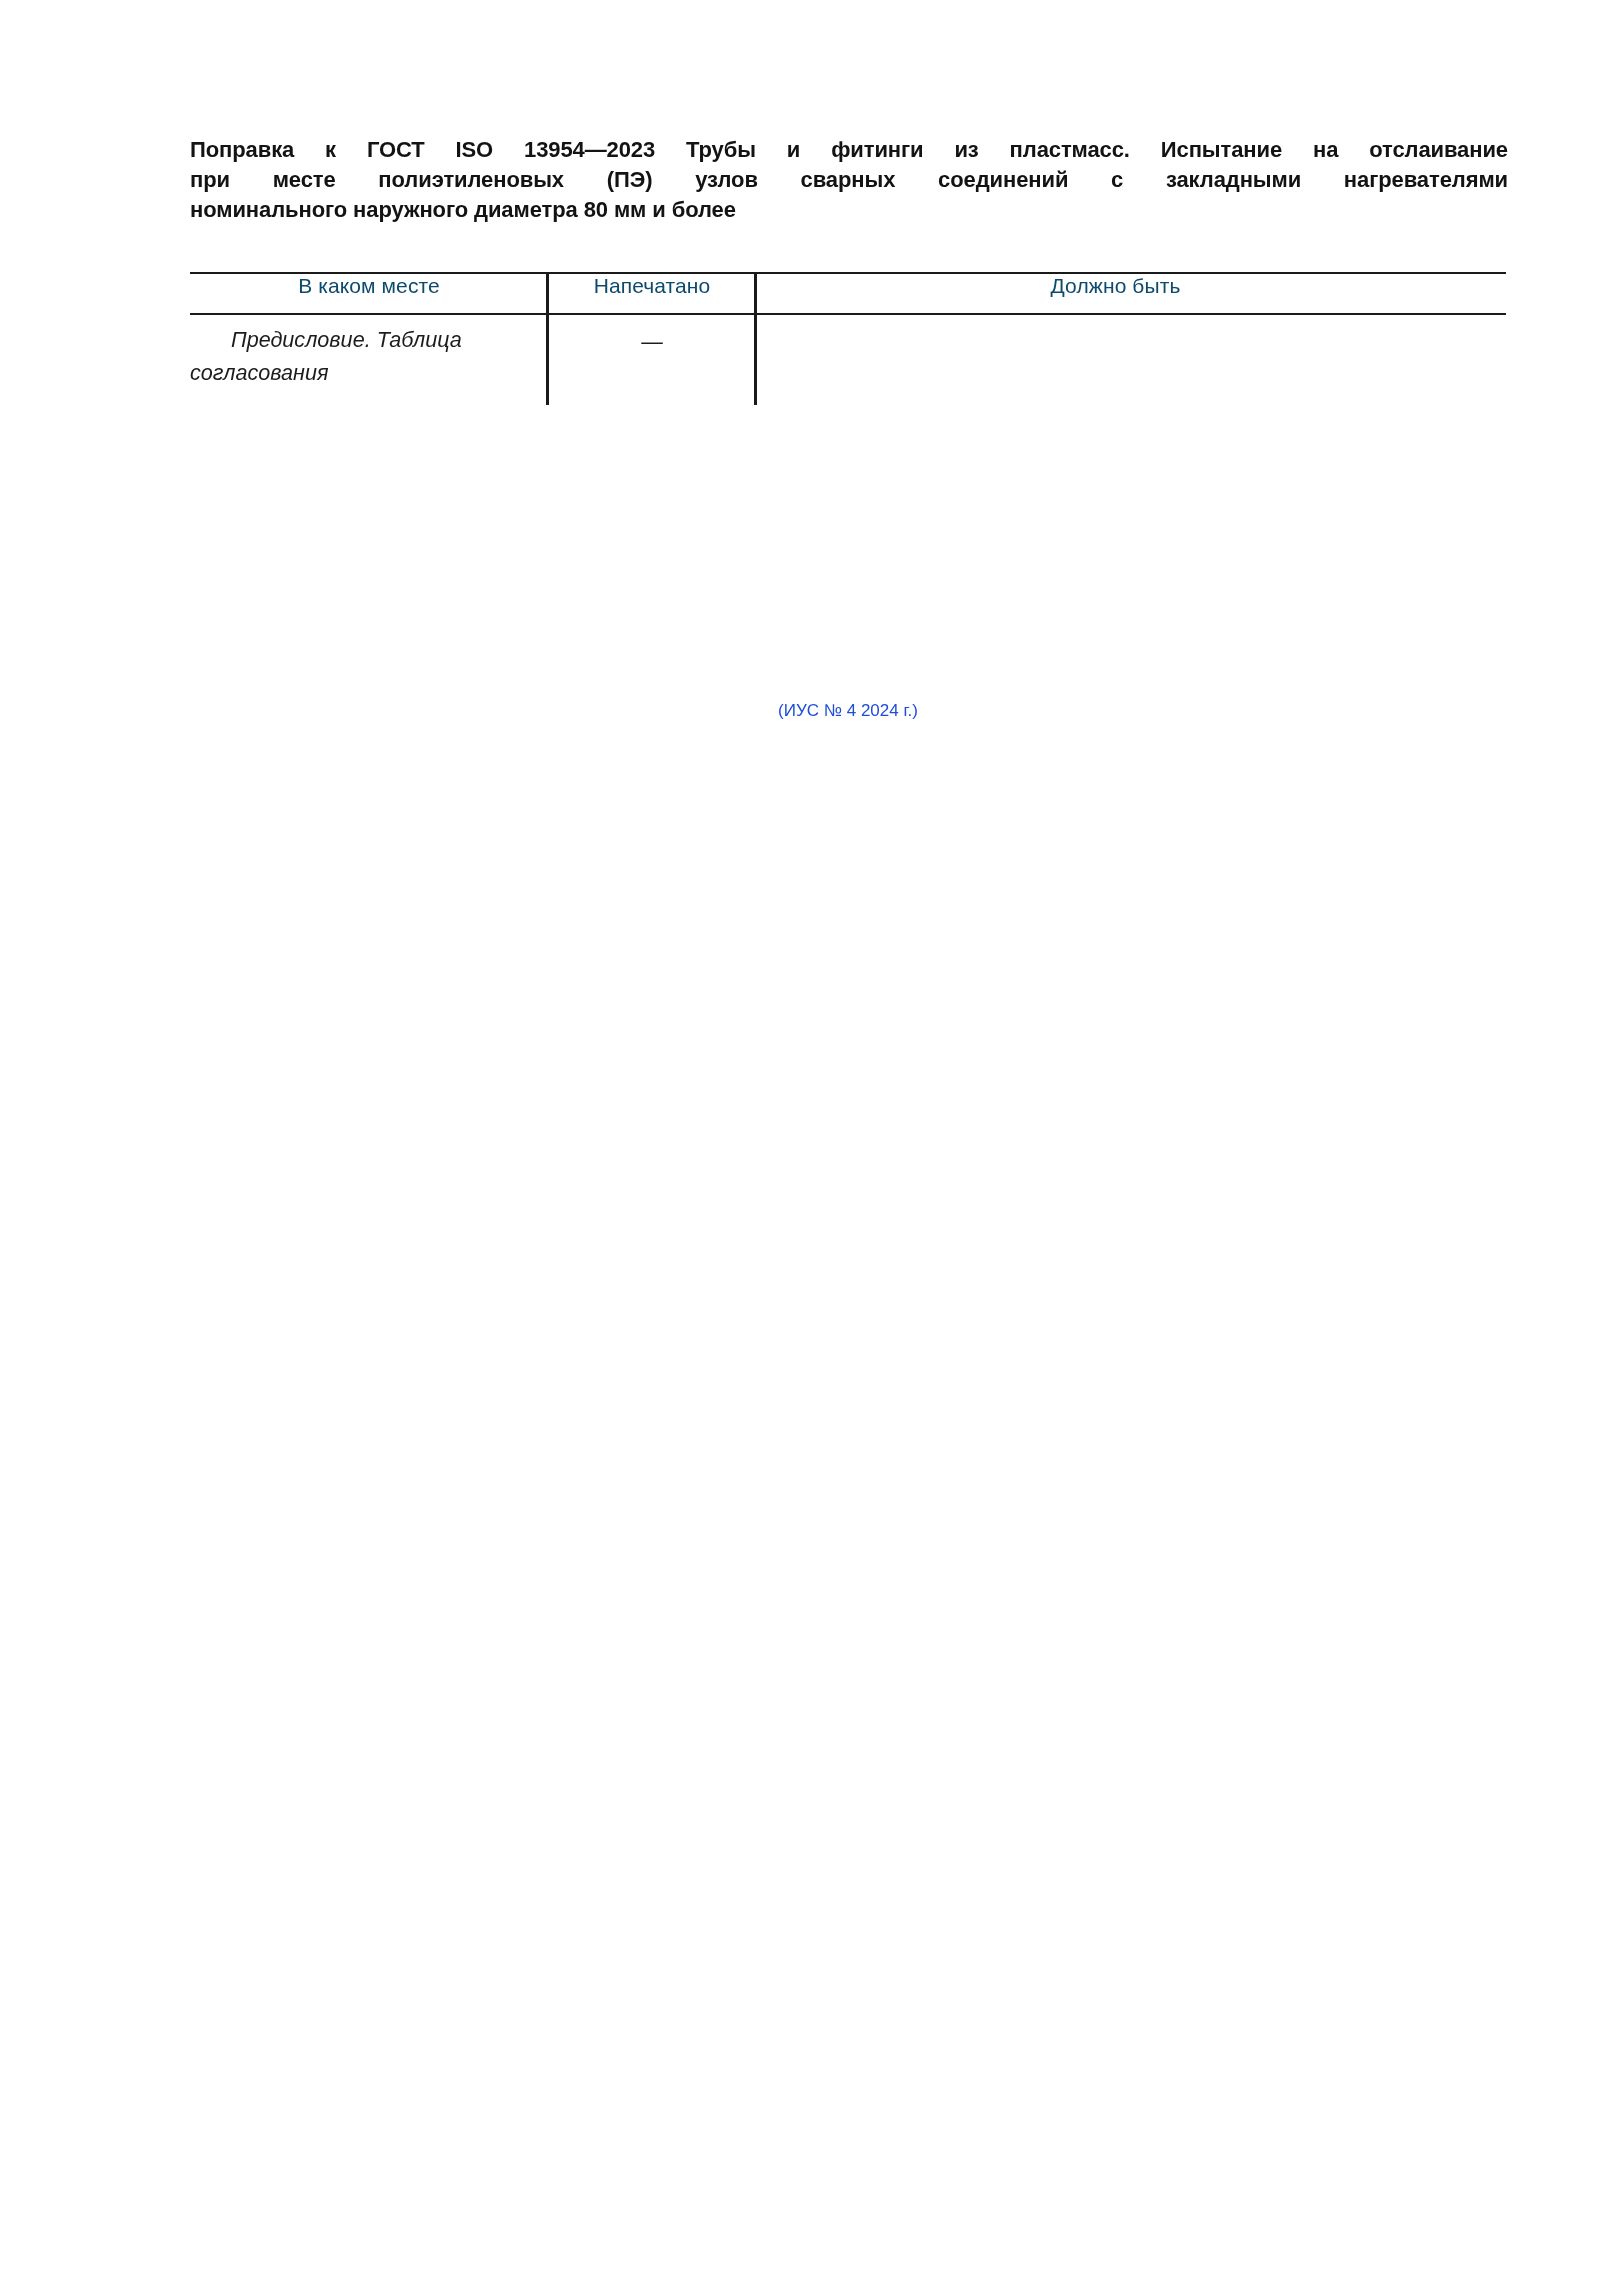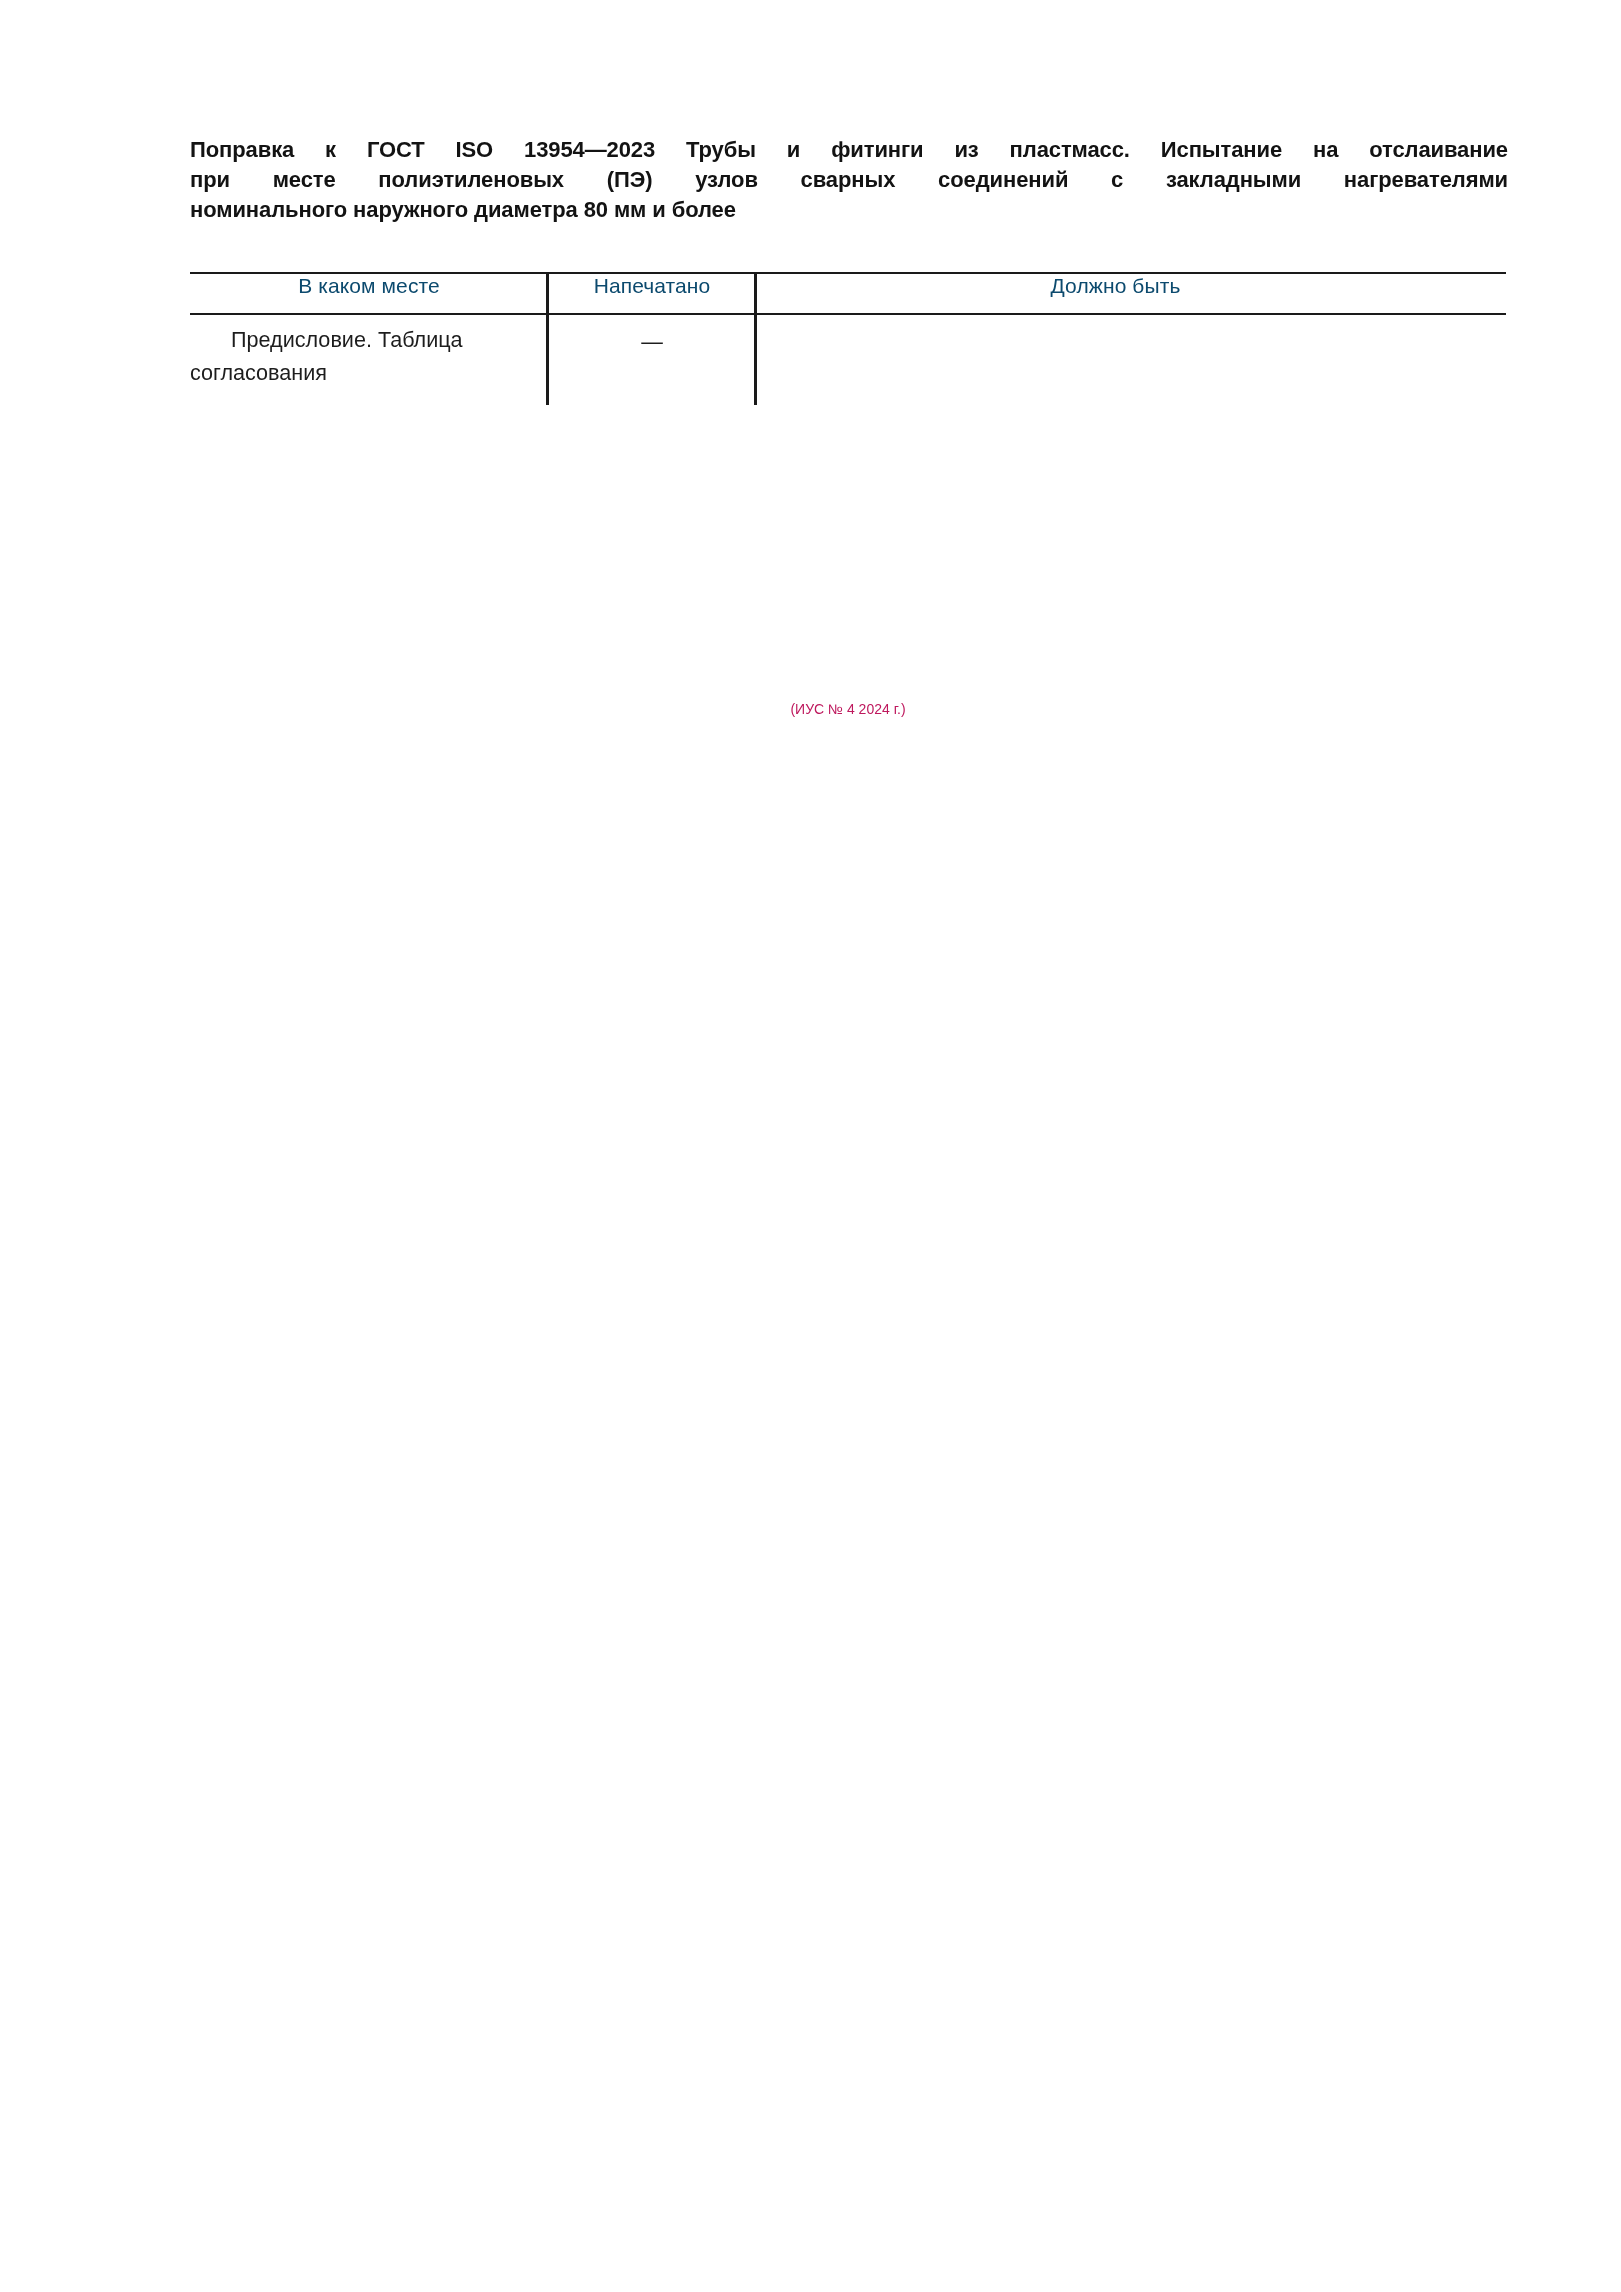--- a/index.html
+++ b/index.html
@@ -92,20 +92,21 @@
     color: #1d1d1d;
     line-height: 33px;
   }
   .b-place {
     left: 0px;
     width: 358px;
     padding: 7.8px 3.9px 0 0;
     box-sizing: border-box;
     text-indent: 41px;
     text-align: left;
+    font-style: italic;
   }
   .b-printed {
     left: 358px;
     width: 208px;
     padding-top: 9.8px;
     box-sizing: border-box;
     text-align: center;
     font-size: 21.6px;
   }
   .b-should {
@@ -153,22 +154,22 @@
   .sub-1 { left: 304px; }
   .sub-2 { left: 438px; }
 
   
   .footer-note {
     position: absolute;
     left: 0;
     top: 429px;
     width: 1316px;
     text-align: center;
-    font-size: 14px;
-    color: #be185d;
+    font-size: 17px;
+    color: #1d4ed8;
   }
 </style>
 </head>
 <body>
 
 <div class="page">
 
   <div class="doc-title">
     <span class="tline">Поправка к ГОСТ ISO 13954—2023 Трубы и фитинги из пластмасс. Испытание на отслаивание</span>
     <span class="tline">при месте полиэтиленовых (ПЭ) узлов сварных соединений с закладными нагревателями</span>

